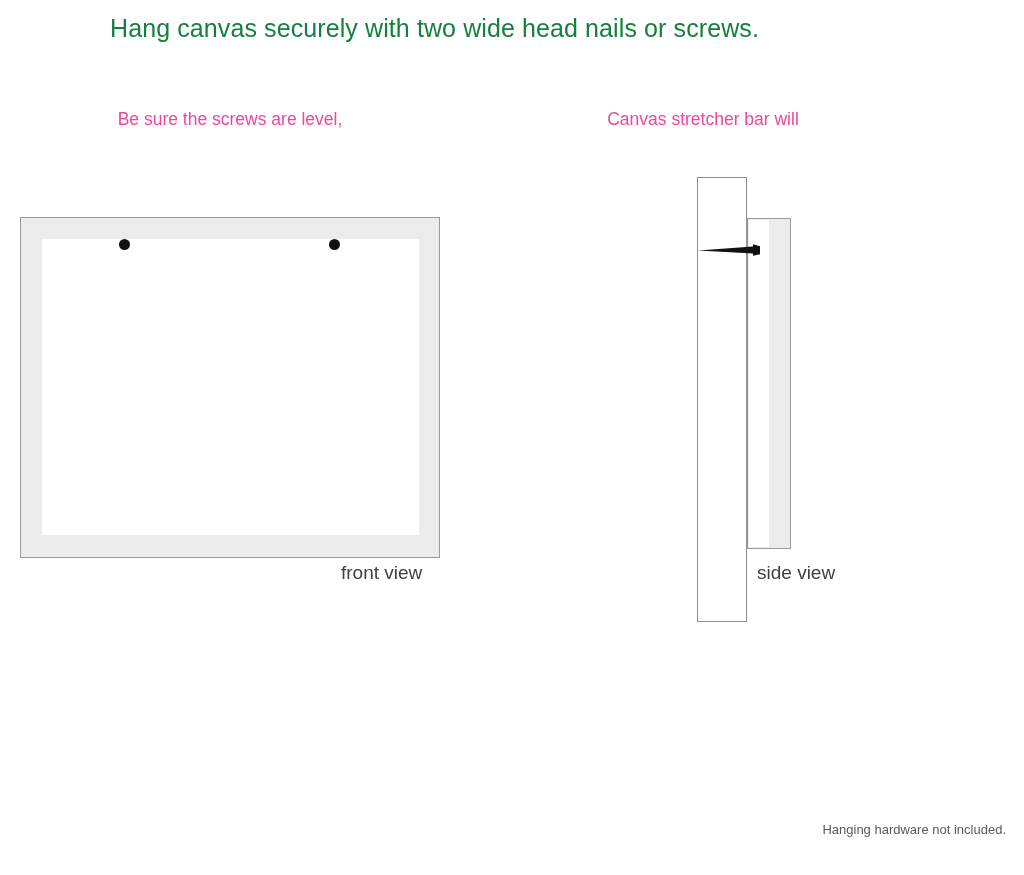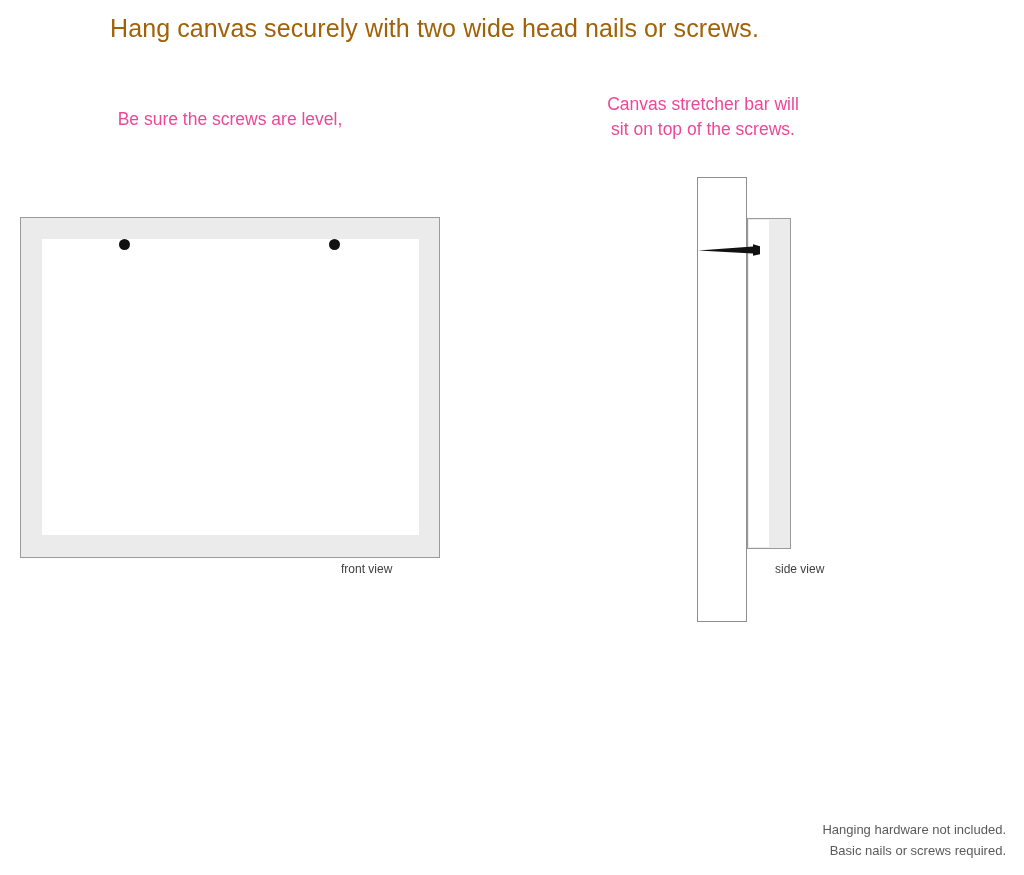--- a/index.html
+++ b/index.html
@@ -19,40 +19,40 @@
   
   .title {
     position: absolute;
     top: 14px;
     left: 0;
     width: 869px;
     text-align: center;
     font-size: 25px;
     font-weight: 400;
     letter-spacing: 0.1px;
-    color: #a16207;
+    color: #15803d;
     white-space: nowrap;
   }
 
   
   .caption {
     position: absolute;
     font-size: 17.5px;
     line-height: 25px;
     text-align: center;
     color: #ec4899;
     white-space: nowrap;
   }
   .caption-left {
     top: 107px;
     left: 20px;
     width: 420px;
   }
   .caption-right {
-    top: 92px;
+    top: 107px;
     left: 585px;
     width: 236px;
   }
   .caption div { white-space: nowrap; }
 
   
   .front-view {
     position: absolute;
     left: 20px;
     top: 217px;
@@ -79,26 +79,26 @@
     width: 11px;
     height: 11px;
     border-radius: 50%;
     background: #111111;
   }
   .screw-dot-left  { left: 99px;  top: 22px; }
   .screw-dot-right { left: 309px; top: 22px; }
 
   .view-label {
     position: absolute;
-    font-size: 12px;
+    font-size: 19px;
     color: #3f3f3f;
     white-space: nowrap;
   }
   .label-front { left: 341px; top: 562px; }
-  .label-side  { left: 775px; top: 562px; }
+  .label-side  { left: 757px; top: 562px; }
 
   
   .side-view {
     position: absolute;
     left: 697px;
     top: 177px;
     width: 130px;
     height: 446px;
   }
   .wall-board {
@@ -155,21 +155,20 @@
 <body>
 
 <div class="title">Hang canvas securely with two wide head nails or screws.</div>
 
 <div class="caption caption-left">
   <div>Be sure the screws are level,</div>
 </div>
 
 <div class="caption caption-right">
   <div>Canvas stretcher bar will</div>
-  <div>sit on top of the screws.</div>
 </div>
 
 <div class="front-view">
   <div class="front-frame"></div>
   <div class="front-inner"></div>
   <div class="screw-dot screw-dot-left"></div>
   <div class="screw-dot screw-dot-right"></div>
 </div>
 <div class="view-label label-front">front view</div>
 
@@ -181,14 +180,13 @@
     <svg width="64" height="14" viewBox="0 0 64 14" xmlns="http://www.w3.org/2000/svg">
       <polygon points="0,7.4 55,3.6 55,10.6" fill="#111111"></polygon>
       <polygon points="55,1.2 62,3.2 62,11.2 55,12.8" fill="#111111"></polygon>
     </svg>
   </div>
 </div>
 <div class="view-label label-side">side view</div>
 
 <div class="footer-note">
   <div>Hanging hardware not included.</div>
-  <div>Basic nails or screws required.</div>
 </div>
 
 </body></html>

